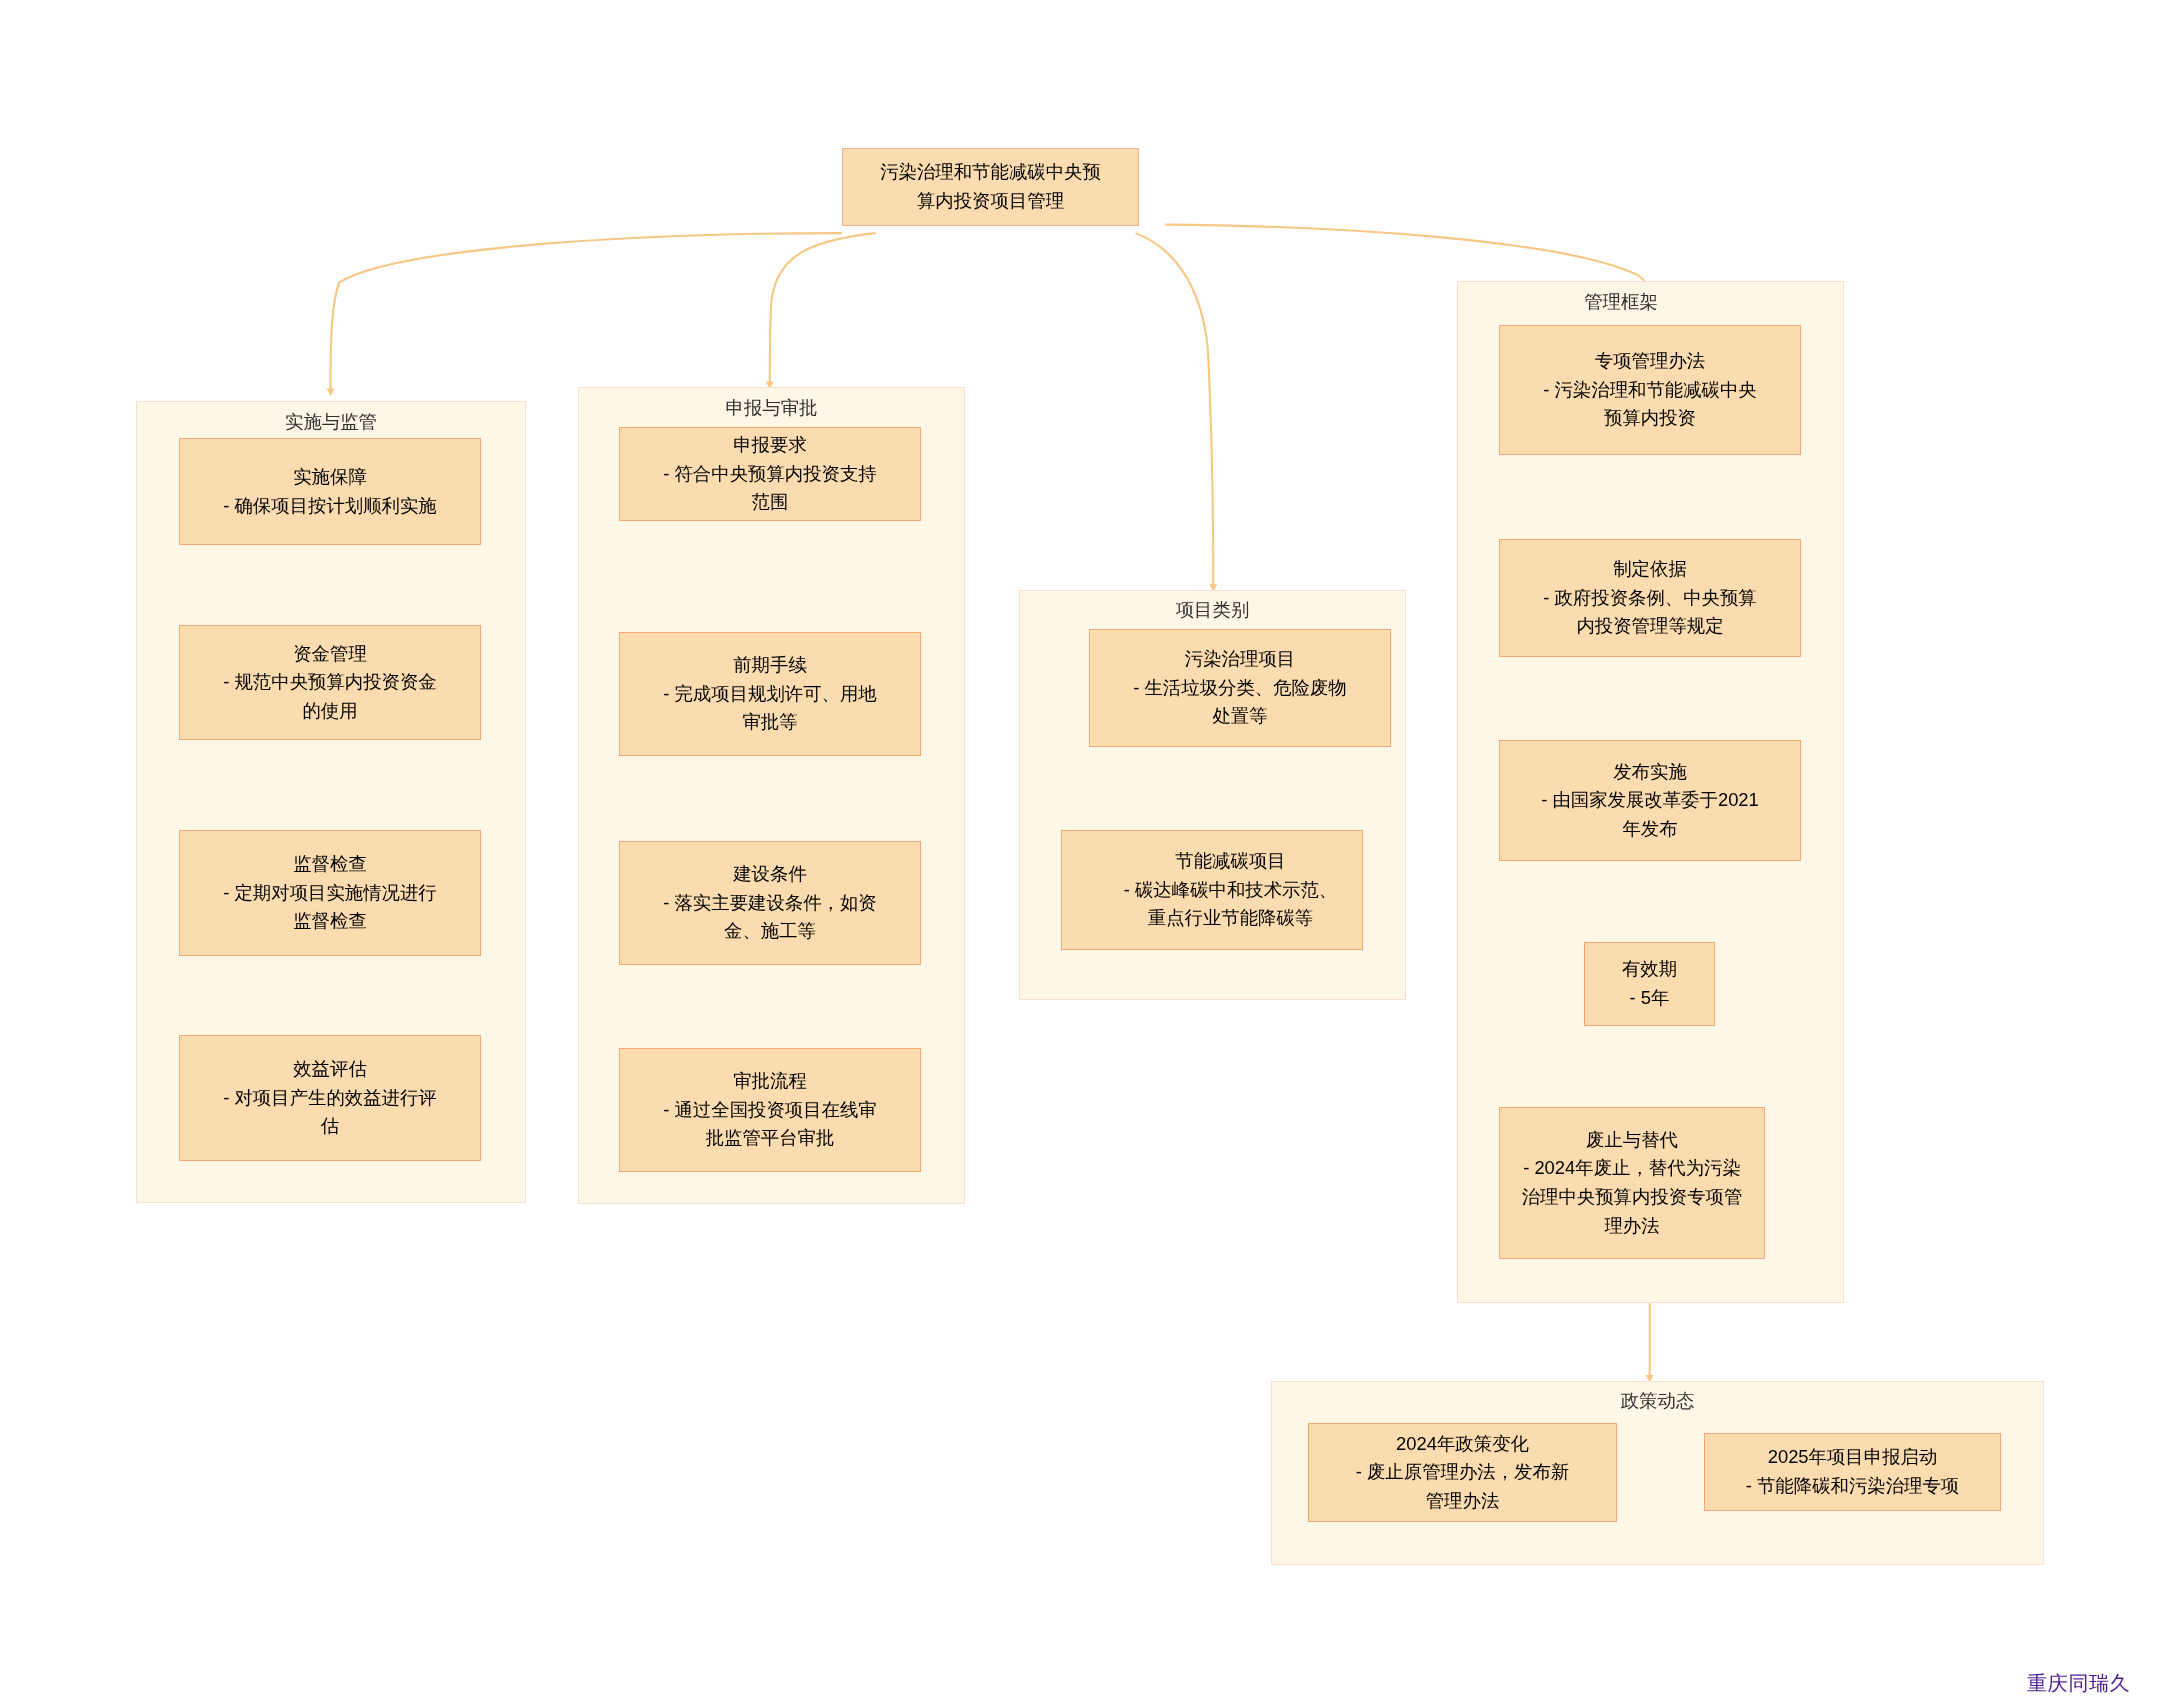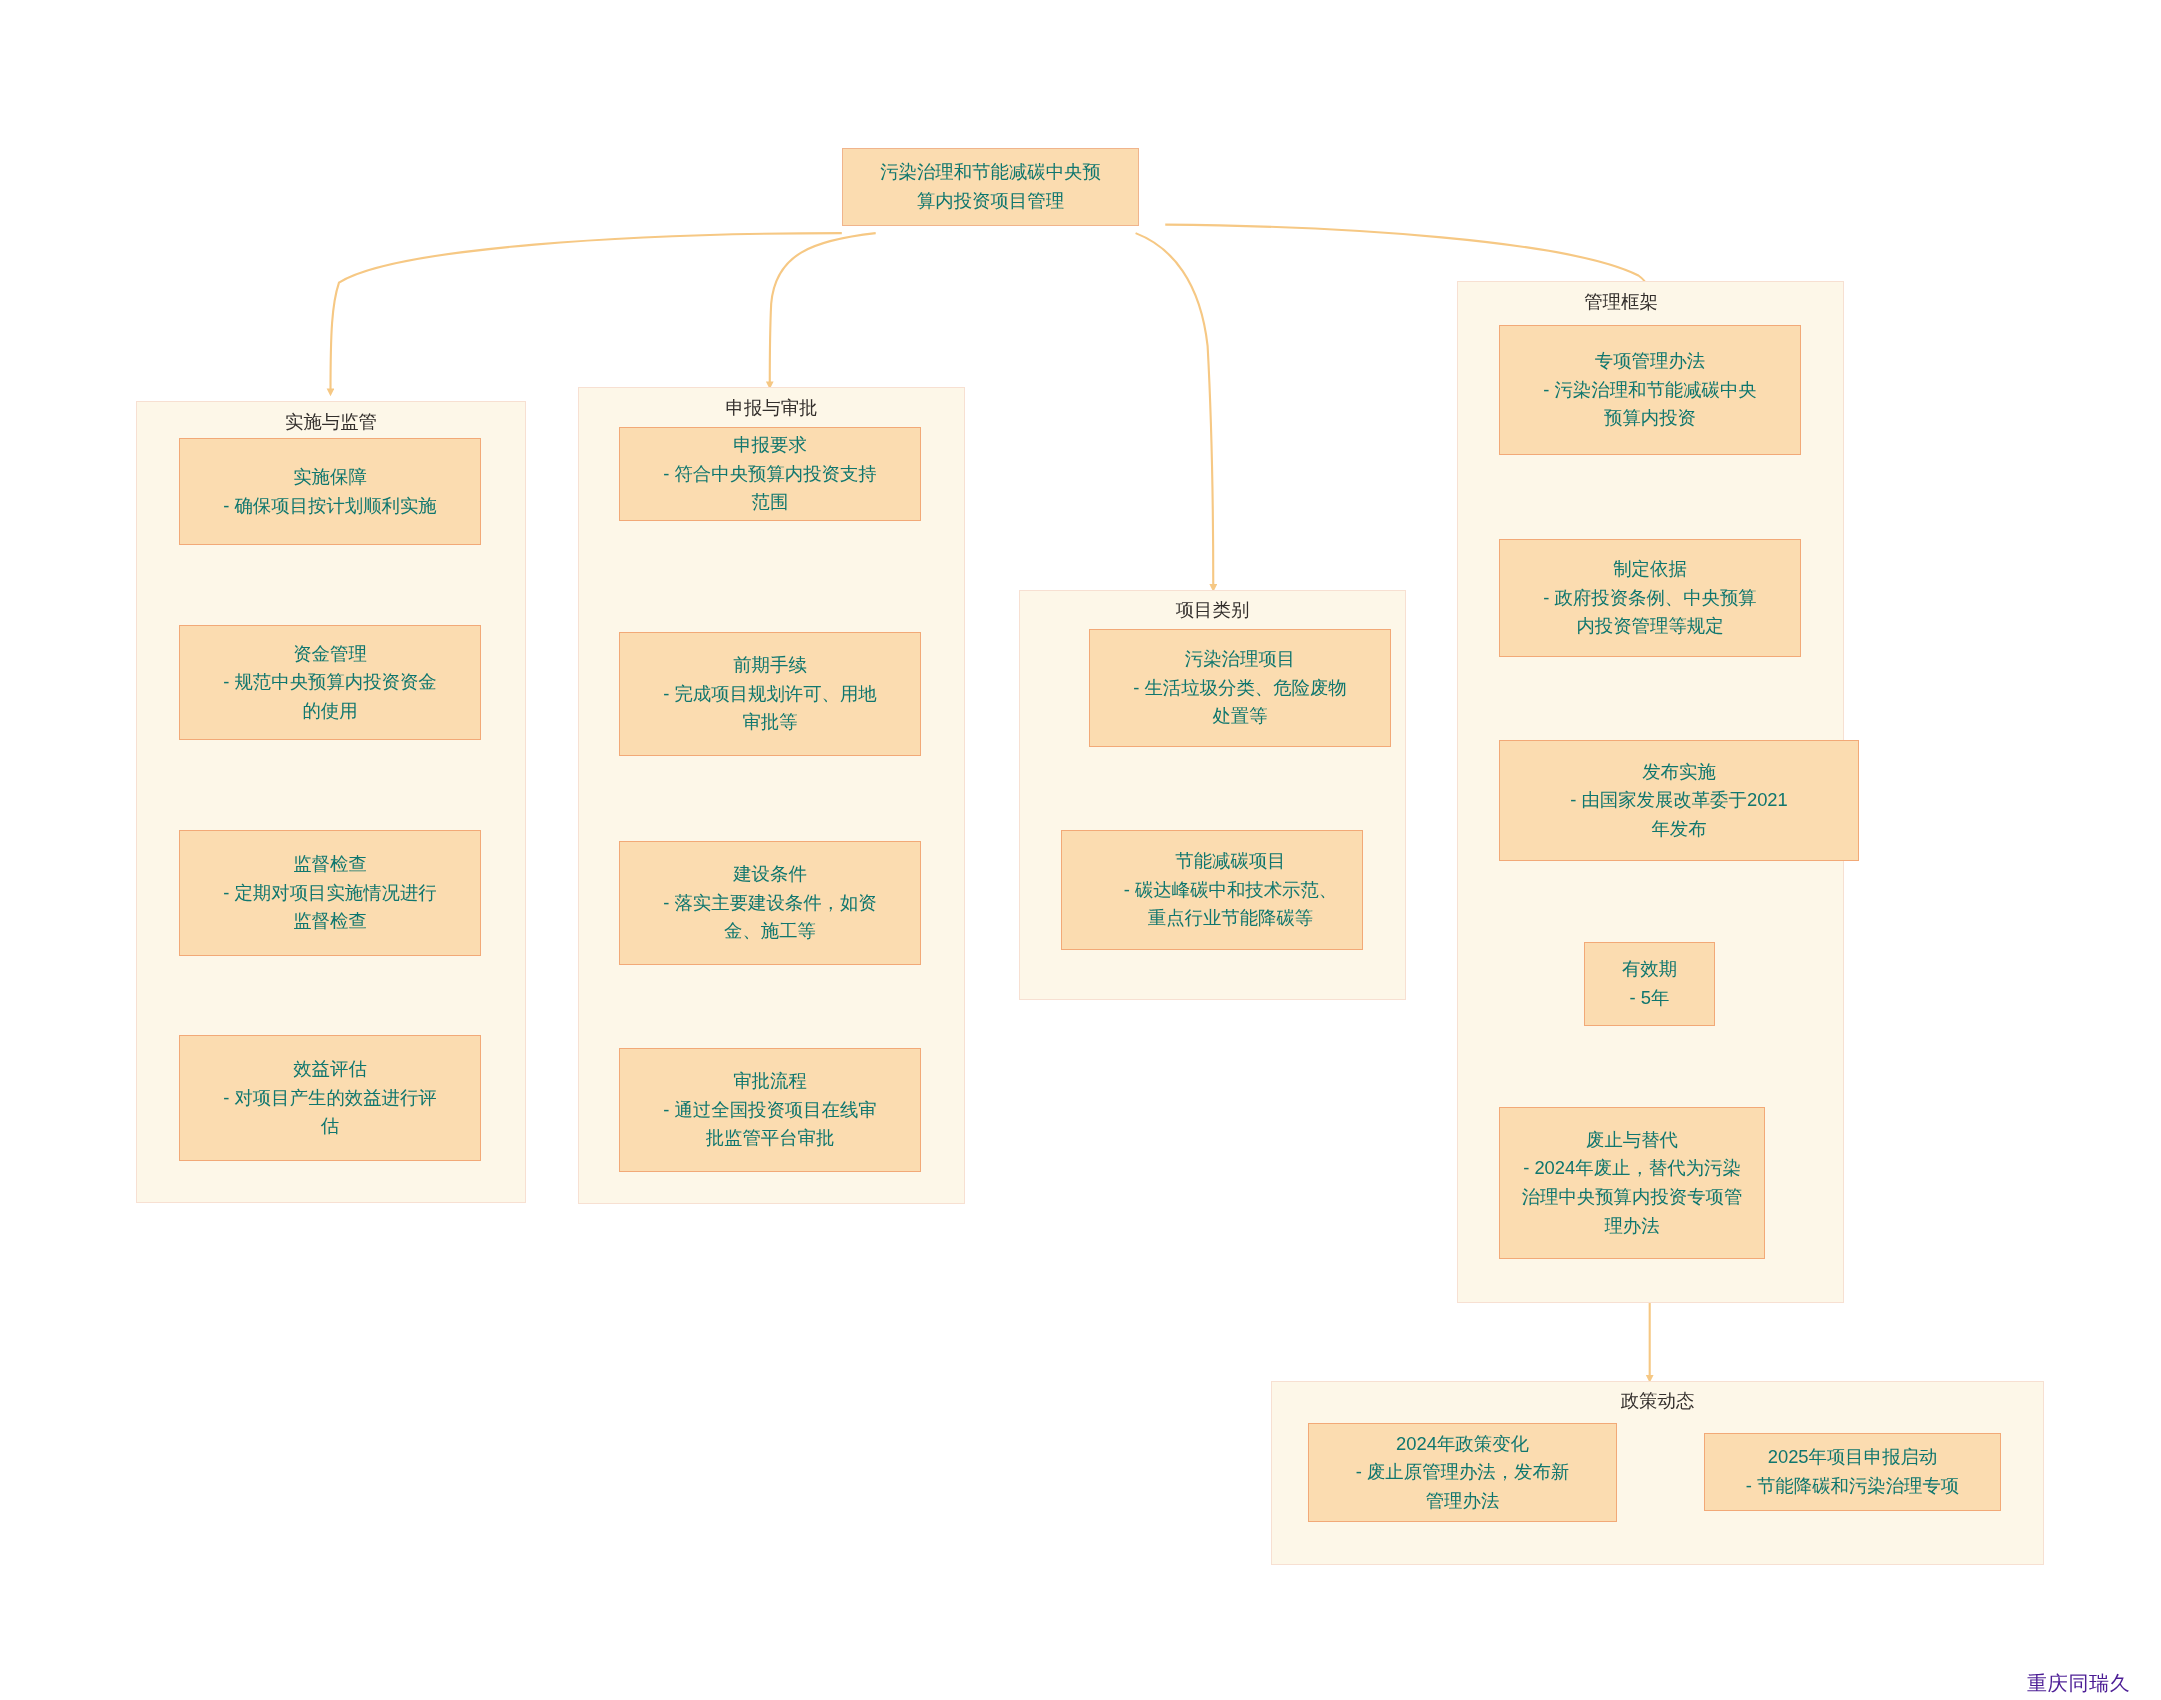--- a/index.html
+++ b/index.html
@@ -46,21 +46,21 @@
   .node {
     position: absolute;
     background: #fbdcb0;
     border: 1.4px solid #f2a977;
     box-sizing: border-box;
     display: flex;
     flex-direction: column;
     align-items: center;
     justify-content: center;
     text-align: center;
-    color: #0f766e;
+    color: #000000;
     font-size: 18.4px;
     line-height: 1.55;
     padding: 7px 10px;
   }
   .node.root {
     background: #fbdcb0;
     border: 1.4px solid #f0b48c;
   }
   .node .nline {
     display: block;
@@ -207,21 +207,21 @@
     <span class="nline">- 污染治理和节能减碳中央
 预算内投资</span>
   </div>
 
   <div class="node" style="left:1499px; top:539px; width:302px; height:118px;">
     <span class="nline">制定依据</span>
     <span class="nline">- 政府投资条例、中央预算
 内投资管理等规定</span>
   </div>
 
-  <div class="node" style="left:1499px; top:740px; width:360px; height:121px;">
+  <div class="node" style="left:1499px; top:740px; width:302px; height:121px;">
     <span class="nline">发布实施</span>
     <span class="nline">- 由国家发展改革委于2021
 年发布</span>
   </div>
 
   <div class="node" style="left:1584px; top:942px; width:131px; height:84px;">
     <span class="nline">有效期</span>
     <span class="nline">- 5年</span>
   </div>
 

